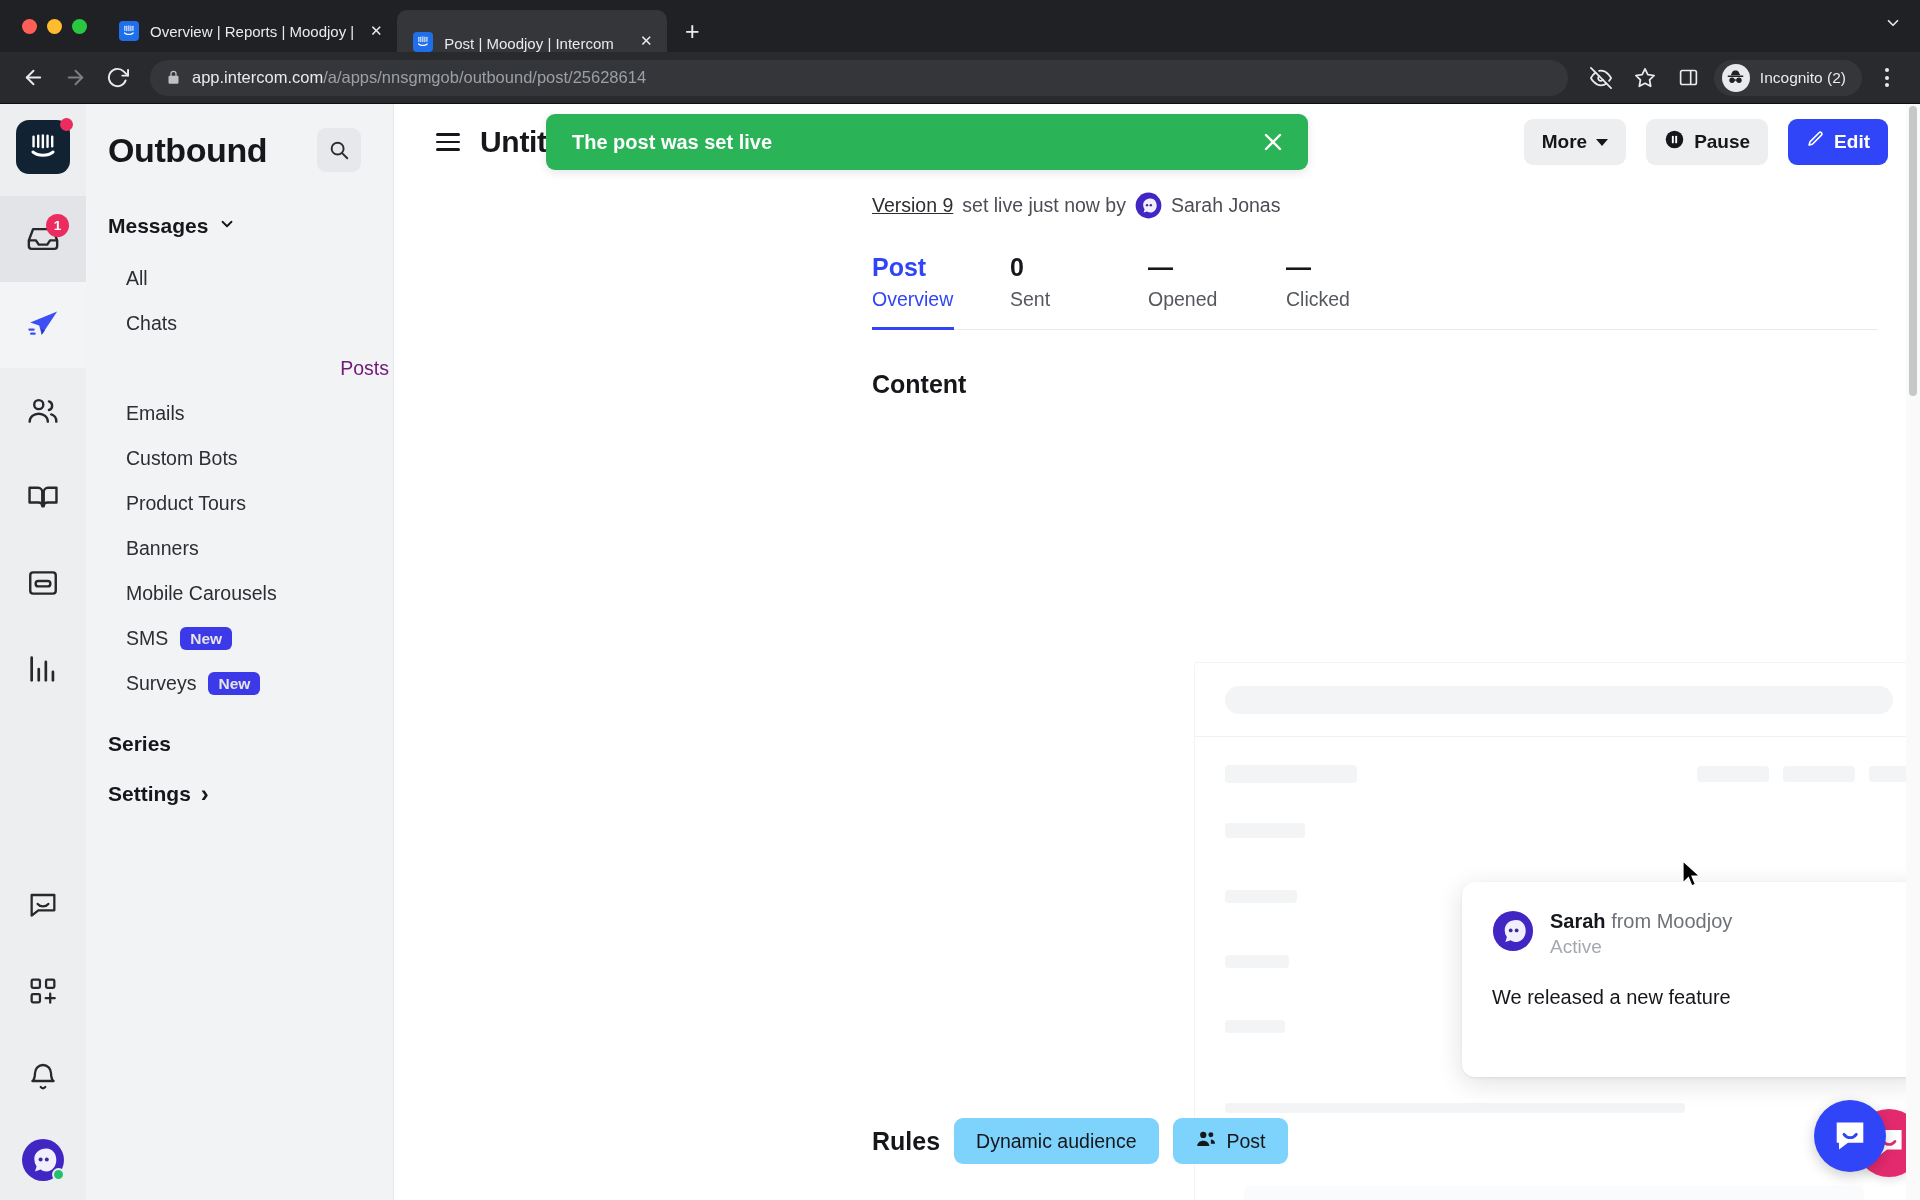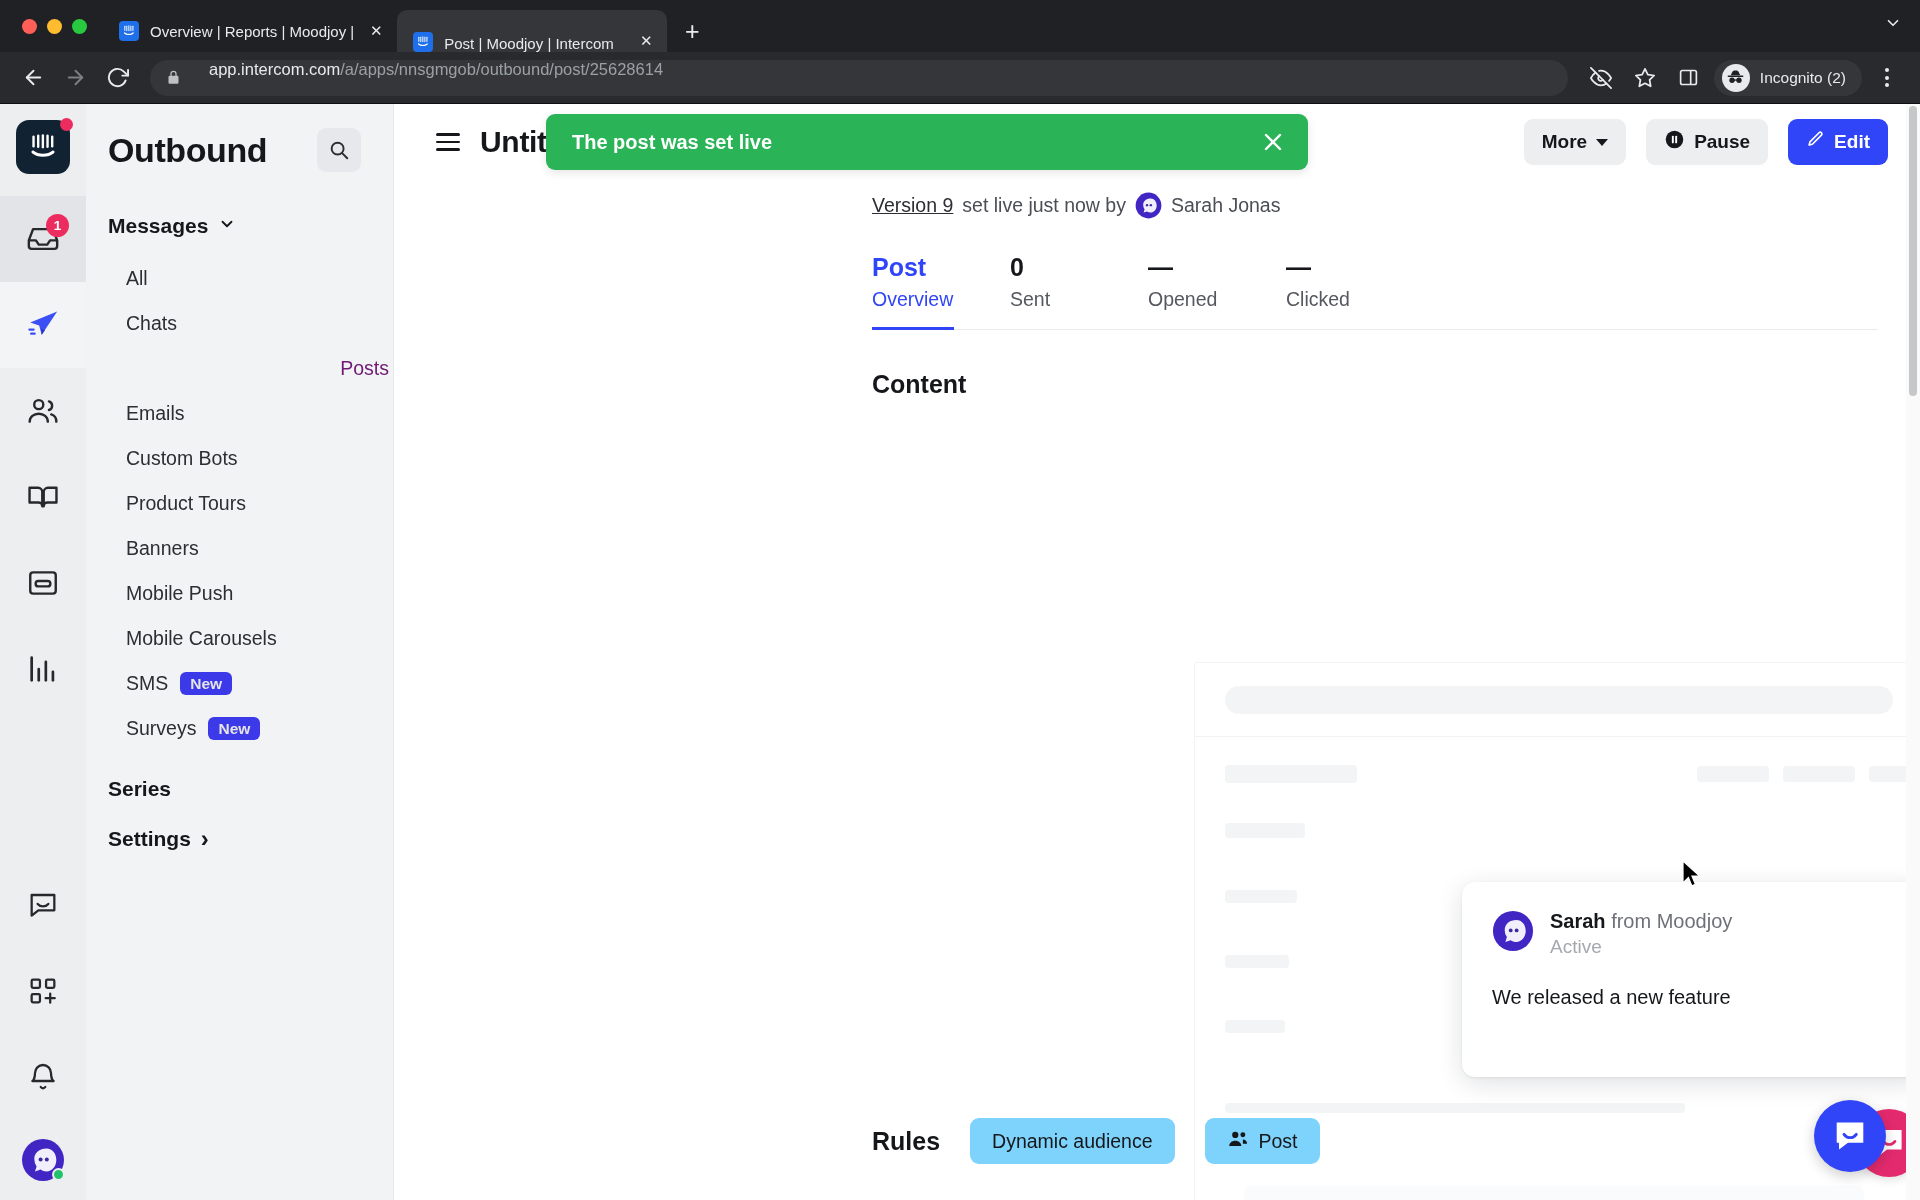--- a/index.html
+++ b/index.html
@@ -59,21 +59,21 @@
     height: 52px; background: #292a2d; display: flex; align-items: center;
     padding: 0 14px; gap: 4px; border-bottom: 1px solid #0f0f10;
   }
   .tb-btn {
     width: 38px; height: 38px; border-radius: 50%; display: flex;
     align-items: center; justify-content: center; color: #e8eaed; flex: 0 0 auto;
   }
   .tb-btn.dim { color: #7c7f83; }
   .omnibox {
     flex: 1 1 auto; height: 36px; background: #35363a; border-radius: 19px;
-    display: flex; gap: 28px; padding: 0 16px; margin: 0 10px;
+    display: flex; align-items: center; gap: 11px; padding: 0 16px; margin: 0 10px;
     overflow: hidden;
   }
   .lock { color: #bdc1c6; display:flex; align-items:center; }
   .url { font-size: 16.5px; white-space: nowrap; }
   .url .host { color: #e8eaed; }
   .url .path { color: #9aa0a6; }
   .tb-right { display: flex; align-items: center; gap: 6px; }
   .incognito-pill {
     height: 36px; border-radius: 19px; background: #35363a; display: flex;
     align-items: center; gap: 10px; padding: 0 16px 0 8px; color: #e8eaed; font-size: 15.5px;
@@ -249,21 +249,21 @@
   }
   
   .launcher-blue {
     position: absolute; right: 34px; bottom: 28px; width: 72px; height: 72px;
     border-radius: 50%; background: #2f45f7; display:flex; align-items:center; justify-content:center;
     box-shadow: 0 4px 14px rgba(0,0,0,0.20); z-index: 30;
   }
 
   
   .rules {
-    position: absolute; left: 478px; bottom: 36px; display: flex; align-items: center; gap: 30px;
+    position: absolute; left: 478px; bottom: 36px; display: flex; align-items: center; gap: 14px;
   }
   .rules-title { font-size: 25px; font-weight: 700; color: #15171a; }
   .chip {
     height: 46px; border-radius: 9px; background: #7dd3fc; display: inline-flex;
     align-items: center; gap: 10px; padding: 0 22px; font-size: 19.5px; color: #15171a; font-weight: 400;
   }
   .bottom-card {
     position: absolute; left: 850px; bottom: 0; width: 620px; height: 14px;
     background: #fafbfc; border-radius: 6px 6px 0 0;
   }
@@ -550,23 +550,20 @@
         <div class="nav-link">
             <span>Custom Bots</span>
           </div>
         <div class="nav-link">
             <span>Product Tours</span>
           </div>
         <div class="nav-link">
             <span>Banners</span>
           </div>
         <div class="nav-link">
-            <span>Mobile Push</span>
-          </div>
-        <div class="nav-link">
             <span>Mobile Carousels</span>
           </div>
         <div class="nav-link">
           <span>SMS</span>
           <span class="pill-new">New</span>
         </div>
         <div class="nav-link">
           <span>Surveys</span>
           <span class="pill-new">New</span>
         </div>

